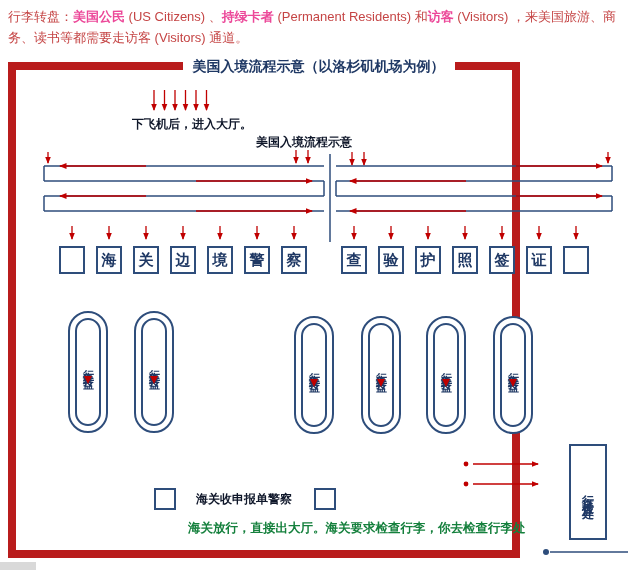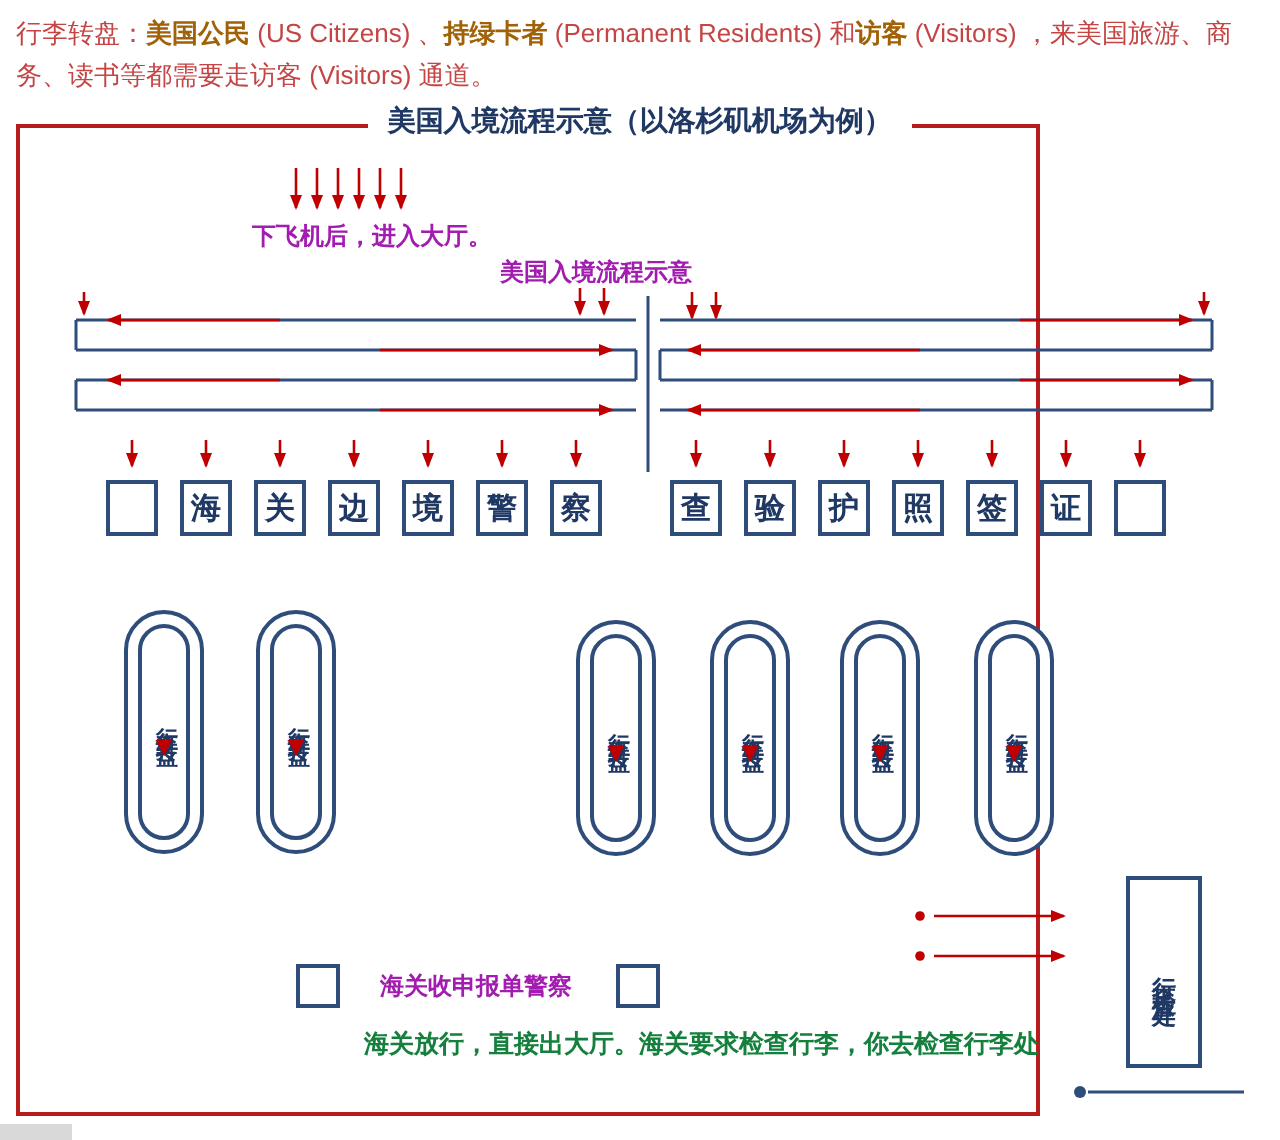--- a/index.html
+++ b/index.html
@@ -5,33 +5,33 @@
   * { margin:0; padding:0; box-sizing:border-box; }
   html,body { background:#fff; }
   .page {
     position:relative; width:640px; height:570px; background:#fff; overflow:hidden;
     font-family:"Liberation Sans","DejaVu Sans",sans-serif;
   }
   .intro {
     position:absolute; left:8px; top:6px; width:628px;
     font-size:13px; line-height:1.65; color:#c54545; font-weight:400;
   }
-  .intro b { color:#a16207; font-weight:700; }
+  .intro b { color:#ec4899; font-weight:700; }
   .diagram {
     position:absolute; left:8px; top:62px; width:512px; height:496px;
-    border:2px solid #b91c1c; background:#fff;
+    border:8px solid #b91c1c; background:#fff;
   }
   .dtitle {
     position:absolute; top:-12px; left:61%; transform:translateX(-50%);
     background:#fff; padding:0 10px; font-size:14px; font-weight:700;
     color:#1f3864; white-space:nowrap;
   }
   .dsvg { position:absolute; left:0; top:0; }
   .dlabel {
-    position:absolute; font-size:12px; font-weight:700; color:#a21caf; white-space:nowrap;
+    position:absolute; font-size:12px; font-weight:700; color:#0f172a; white-space:nowrap;
   }
   .cbox-group { position:absolute; display:flex; gap:11px; }
   .cbox {
     width:26px; height:28px; border:2px solid #2e4d7b; background:#fff;
     display:flex; align-items:center; justify-content:center;
     font-size:15px; font-weight:700; color:#1f3864;
   }
   .carousel { position:absolute; border:2px solid #2e4d7b; border-radius:20px; background:#fff; }
   .carousel-inner {
     position:absolute; inset:5px; border:2px solid #2e4d7b; border-radius:14px;

